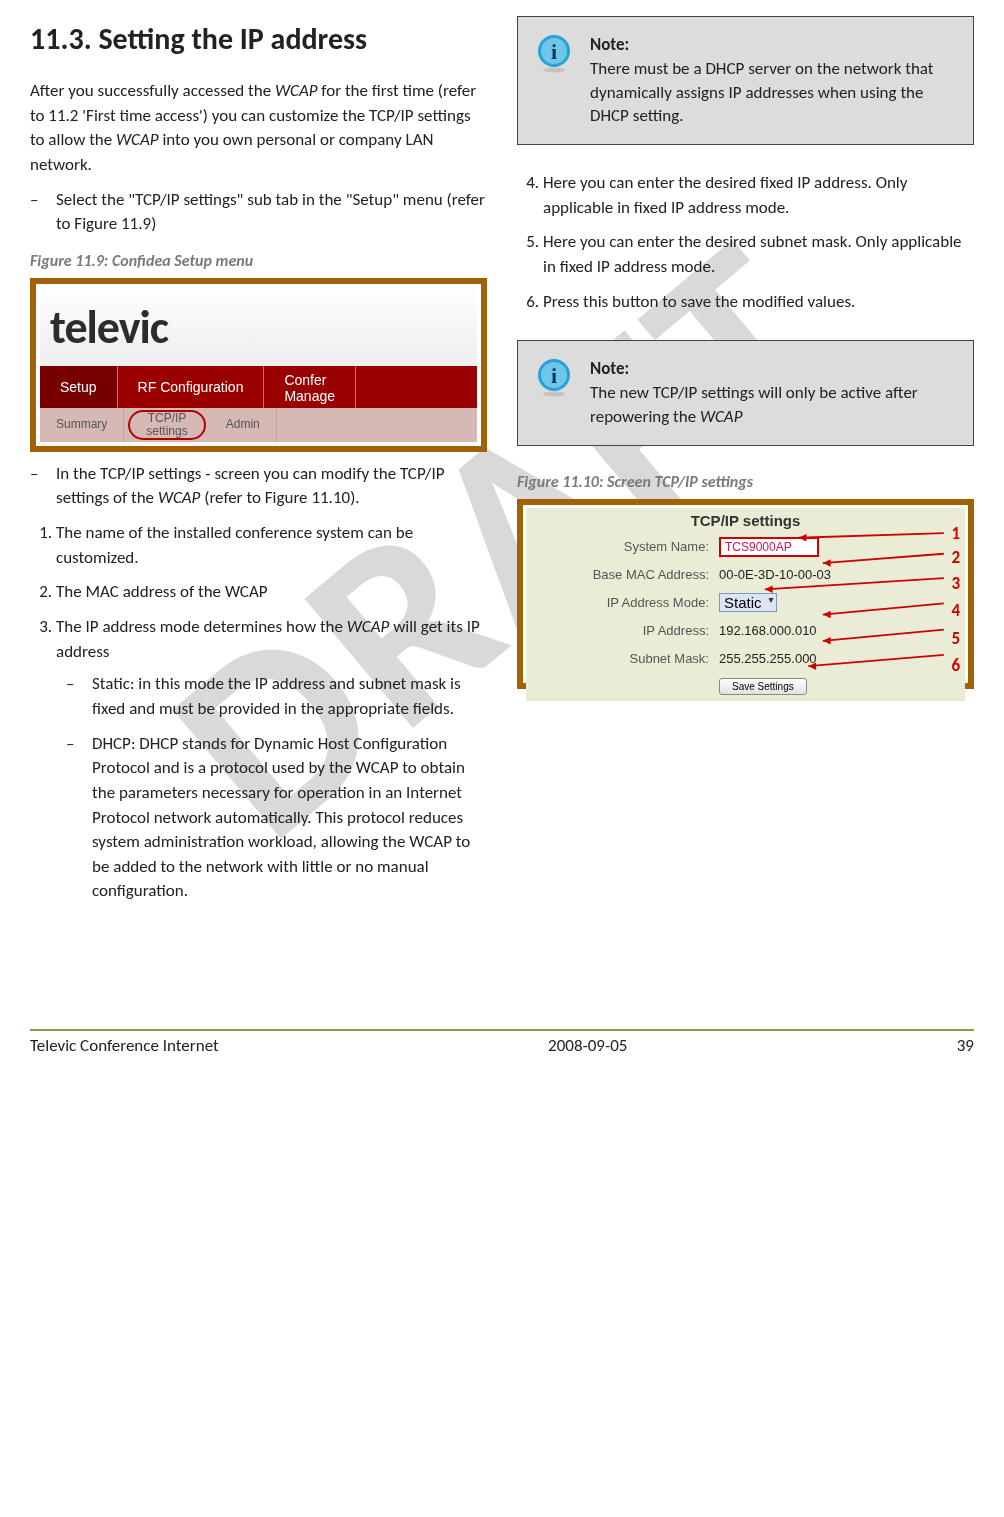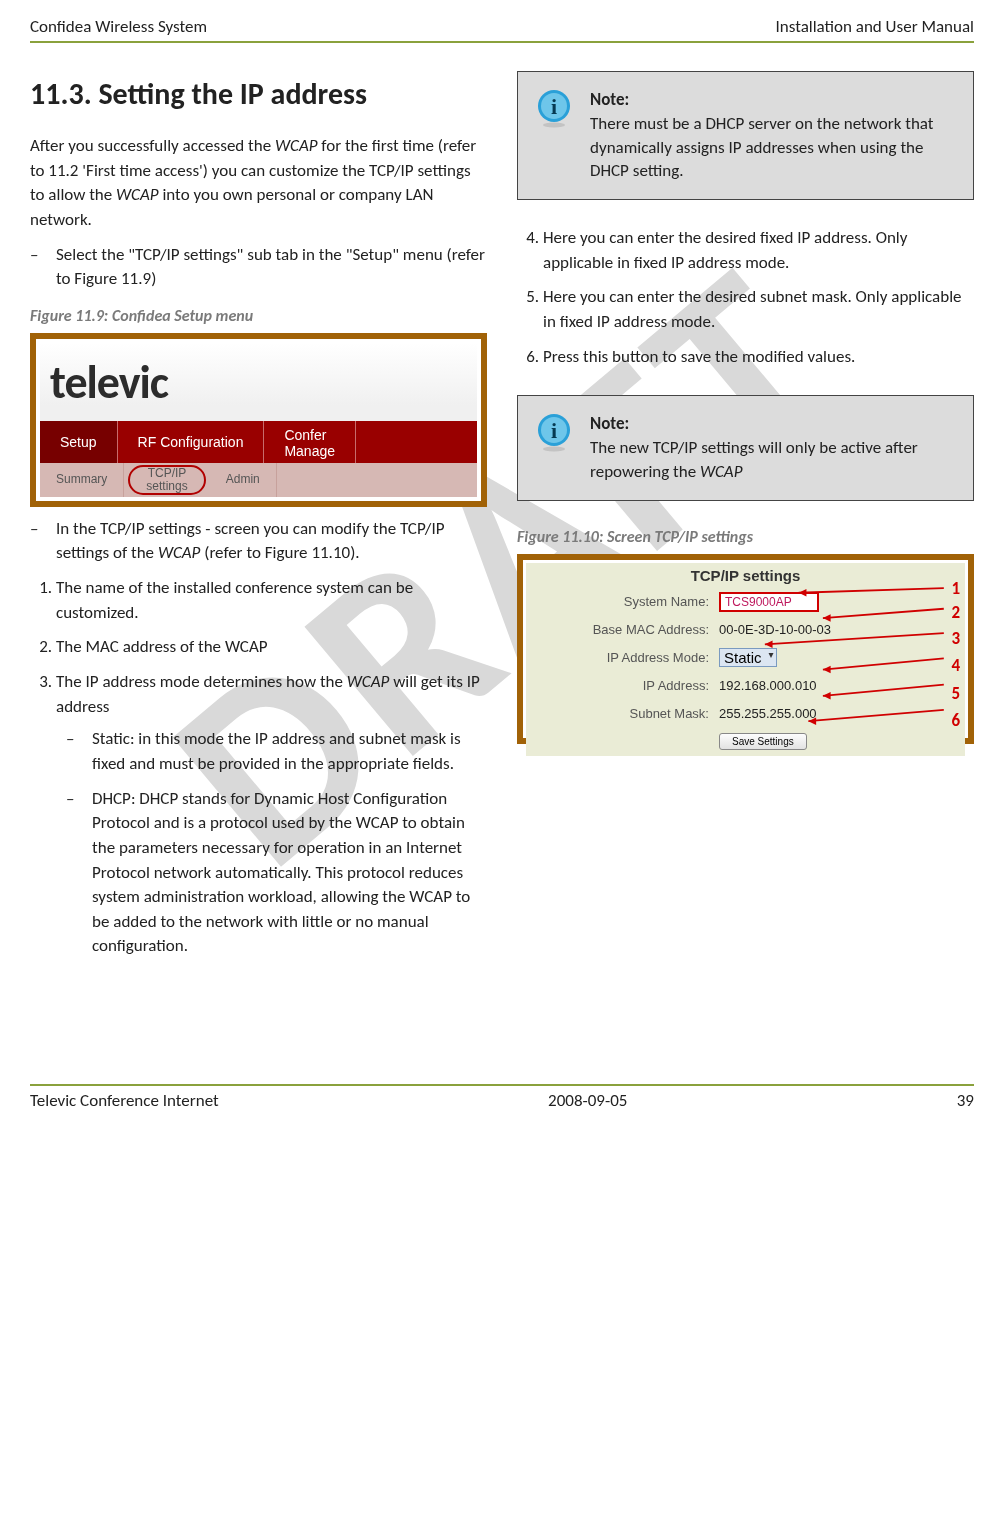--- a/index.html
+++ b/index.html
@@ -274,24 +274,20 @@
     right: 30px;
   }
   .italic { font-style: italic; margin-top: 24px; }
 </style>
 </head>
 <body>
 
 <div class="draft-watermark">DRAFT</div>
 
 <div class="page">
-  <div class="header-bar">
-    <span>Confidea Wireless System</span>
-    <span>Installation and User Manual</span>
-  </div>
 
   <div class="columns">
 
     <div class="col">
       <h2 class="section-title">11.3.  Setting the IP address</h2>
 
       <p class="body">
         <span>After you successfully accessed the </span><span class="italic">WCAP</span><span> for the first time (refer to 11.2 'First time access') you can customize the TCP/IP settings to allow the </span><span class="italic">WCAP</span><span> into you own personal or company LAN network.</span>
       </p>
 

